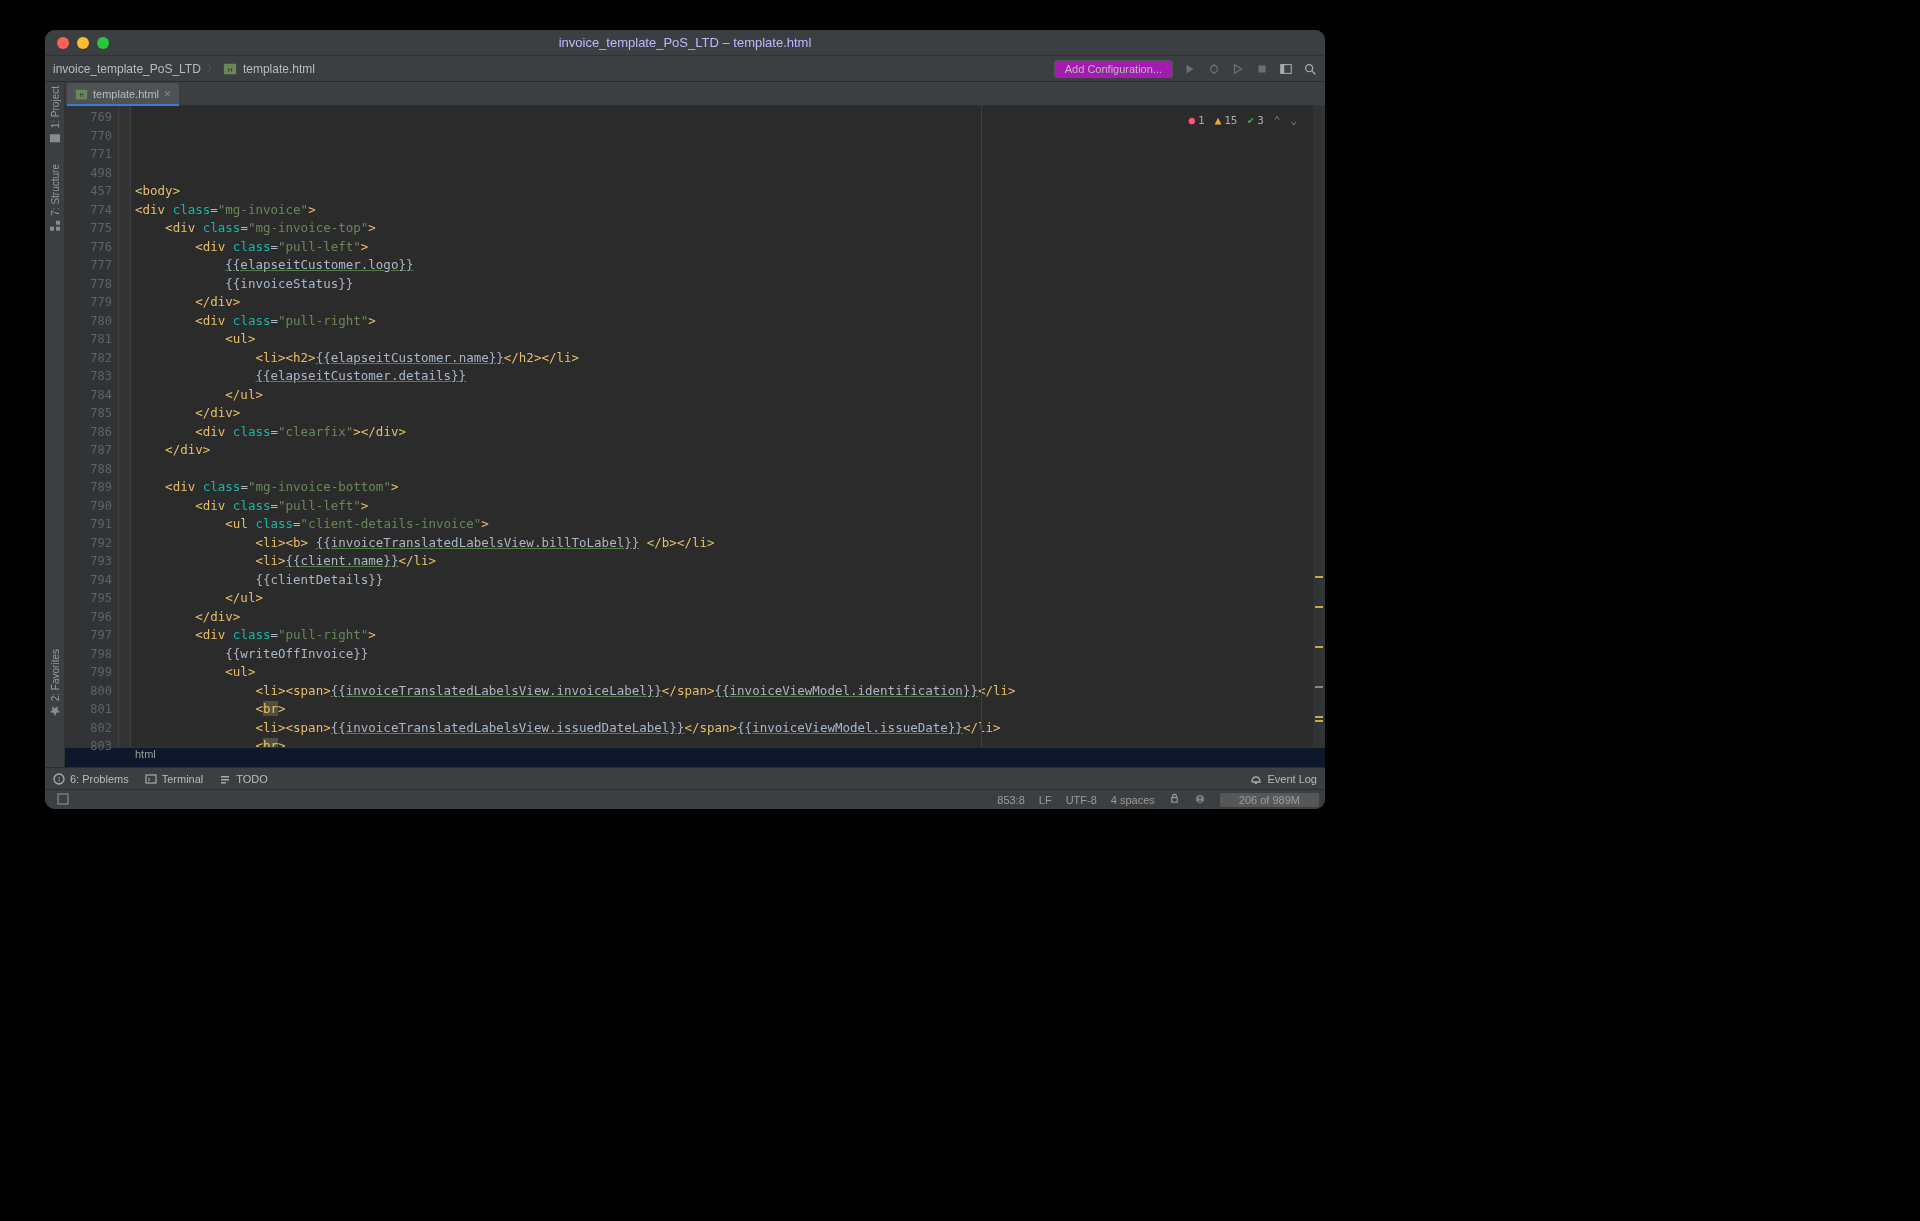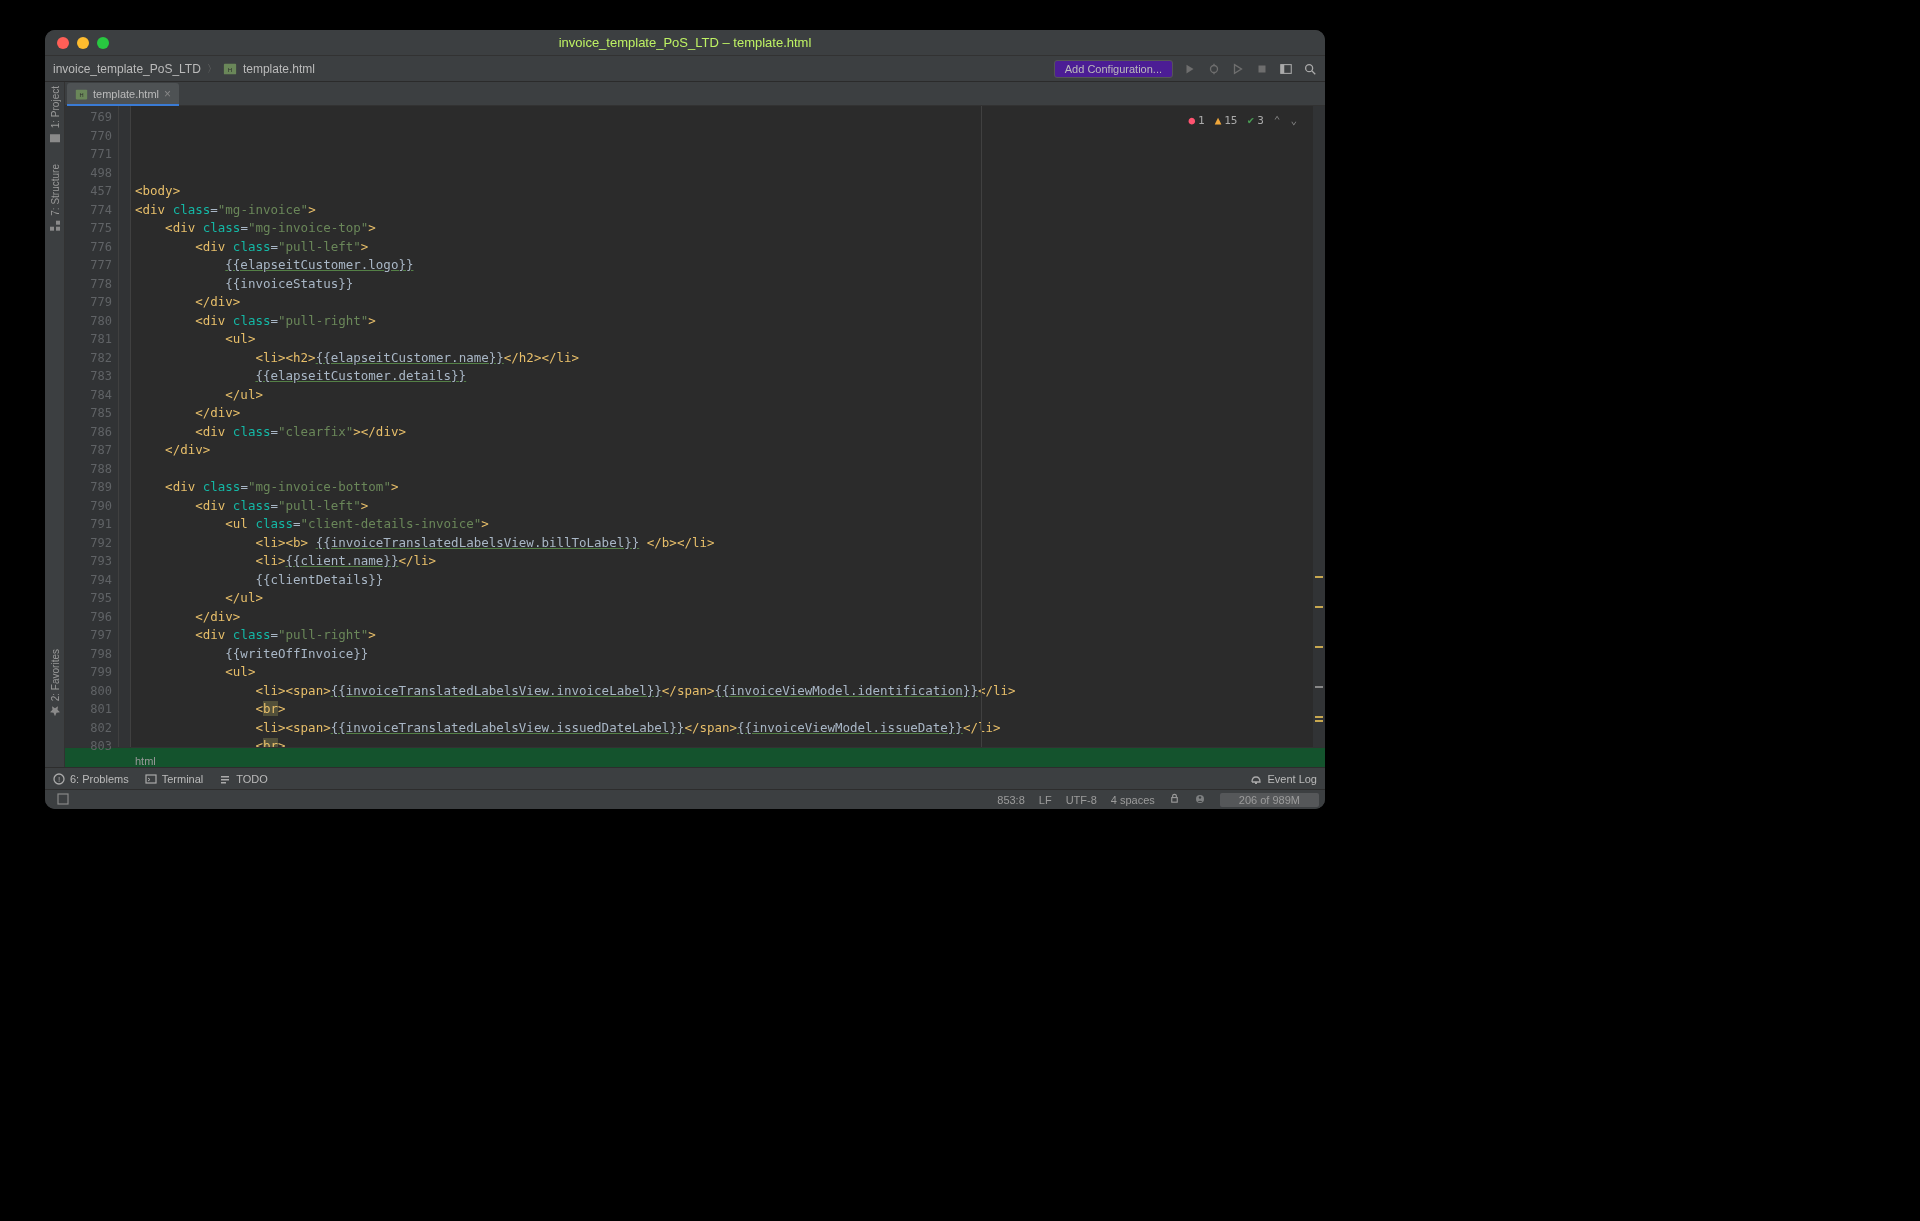--- a/index.html
+++ b/index.html
@@ -44,21 +44,21 @@
   .traffic-light {
     width: 12px; height: 12px; border-radius: 50%;
   }
   .tl-close { background: #ff5f57; }
   .tl-min   { background: #febc2e; }
   .tl-zoom  { background: #28c840; }
   .title-text {
     position: absolute;
     left: 0; right: 0;
     text-align: center;
-    color: #bef264;
+    color: #c4b5fd;
     font-size: 13px;
     pointer-events: none;
   }
   .navbar {
     height: 26px;
     background: #3c3f41;
     display: flex;
     align-items: center;
     padding: 0 8px;
     border-bottom: 1px solid #2b2b2b;
@@ -81,21 +81,21 @@
     display: flex;
     align-items: center;
     gap: 10px;
   }
   .add-config {
     border: 1px solid #555;
     border-radius: 3px;
     padding: 2px 10px;
     font-size: 11px;
     color: #bbb;
-    background: #4c1d95;
+    background: #a21caf;
     margin-left: 46px;
   }
   .nav-icon {
     color: #6e6e6e;
     display: flex;
     align-items: center;
   }
   .nav-icon svg { width: 14px; height: 14px; }
 
   .body-row {
@@ -240,27 +240,27 @@
   }
   .stripe-mark {
     position: absolute;
     right: 2px;
     width: 8px;
     height: 2px;
   }
 
   .breadcrumb-bar {
     height: 20px;
-    background: #14532d;
+    background: #0f172a;
     border-top: 1px solid #323232;
     font-size: 11px;
     color: #999;
     padding-left: 70px;
     display: flex;
-    align-items: flex-end;
+    align-items: flex-start;
   }
 
   .bottom-tools {
     height: 22px;
     background: #3c3f41;
     border-top: 1px solid #2d2d2d;
     display: flex;
     align-items: center;
     padding: 0 8px;
     gap: 16px;

